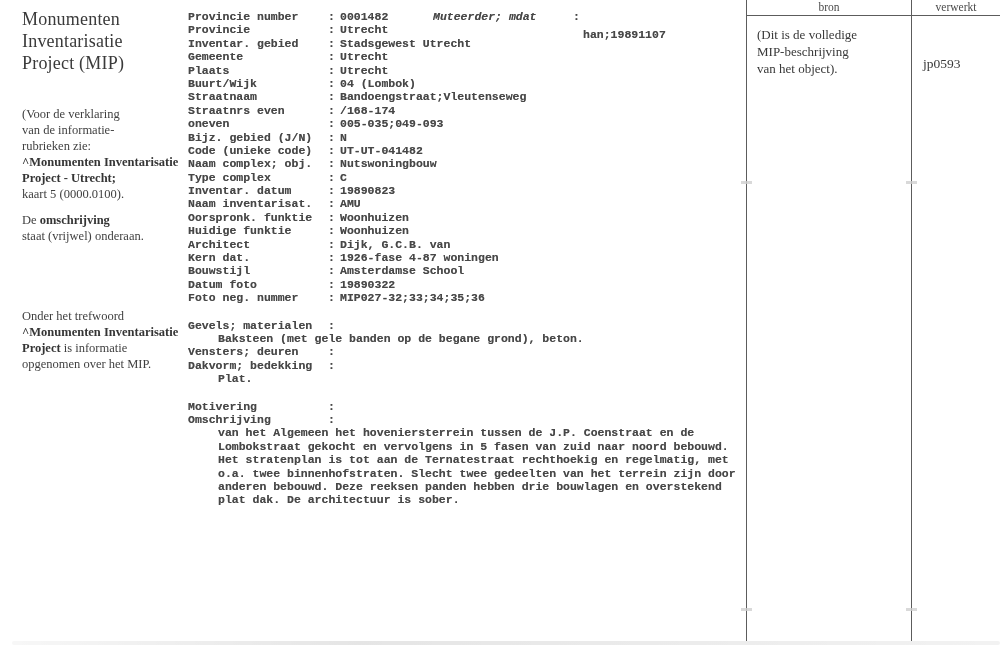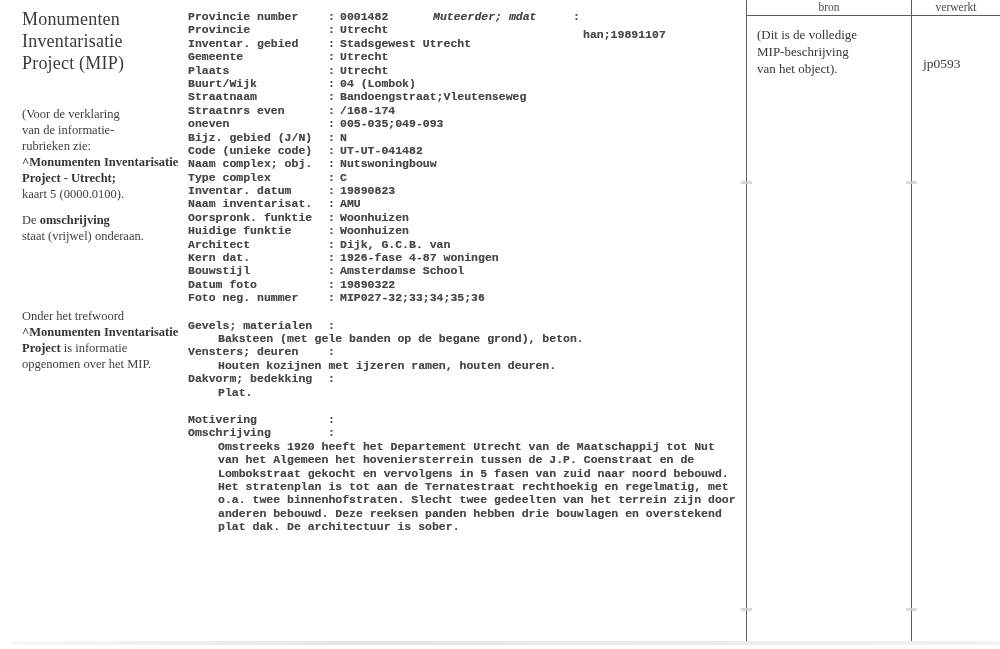--- a/index.html
+++ b/index.html
@@ -144,28 +144,26 @@
     <div class="m-row"><span class="m-label">Huidige funktie</span><span class="m-colon">:</span><span class="m-value">Woonhuizen</span></div>
     <div class="m-row"><span class="m-label">Architect</span><span class="m-colon">:</span><span class="m-value">Dijk, G.C.B. van</span></div>
     <div class="m-row"><span class="m-label">Kern dat.</span><span class="m-colon">:</span><span class="m-value">1926-fase 4-87 woningen</span></div>
     <div class="m-row"><span class="m-label">Bouwstijl</span><span class="m-colon">:</span><span class="m-value">Amsterdamse School</span></div>
     <div class="m-row"><span class="m-label">Datum foto</span><span class="m-colon">:</span><span class="m-value">19890322</span></div>
     <div class="m-row"><span class="m-label">Foto neg. nummer</span><span class="m-colon">:</span><span class="m-value">MIP027-32;33;34;35;36</span></div>
 
     <div class="m-row gap"><span class="m-label">Gevels; materialen</span><span class="m-colon">:</span></div>
     <div class="m-indent">Baksteen (met gele banden op de begane grond), beton.</div>
     <div class="m-row"><span class="m-label">Vensters; deuren</span><span class="m-colon">:</span></div>
-    <div class="m-indent">Houten kozijnen met ijzeren ramen, houten deuren.</div>
     <div class="m-row"><span class="m-label">Dakvorm; bedekking</span><span class="m-colon">:</span></div>
     <div class="m-indent">Plat.</div>
 
     <div class="m-row gap"><span class="m-label">Motivering</span><span class="m-colon">:</span></div>
 
     <div class="m-row"><span class="m-label">Omschrijving</span><span class="m-colon">:</span></div>
-    <div class="m-indent">Omstreeks 1920 heeft het Departement Utrecht van de Maatschappij tot Nut</div>
     <div class="m-indent">van het Algemeen het hoveniersterrein tussen de J.P. Coenstraat en de</div>
     <div class="m-indent">Lombokstraat gekocht en vervolgens in 5 fasen van zuid naar noord bebouwd.</div>
     <div class="m-indent">Het stratenplan is tot aan de Ternatestraat rechthoekig en regelmatig, met</div>
     <div class="m-indent">o.a. twee binnenhofstraten. Slecht twee gedeelten van het terrein zijn door</div>
     <div class="m-indent">anderen bebouwd. Deze reeksen panden hebben drie bouwlagen en overstekend</div>
     <div class="m-indent">plat dak. De architectuur is sober.</div>
   </div>
 
   <div class="vline vline1"></div>
   <div class="vline vline2"></div>

